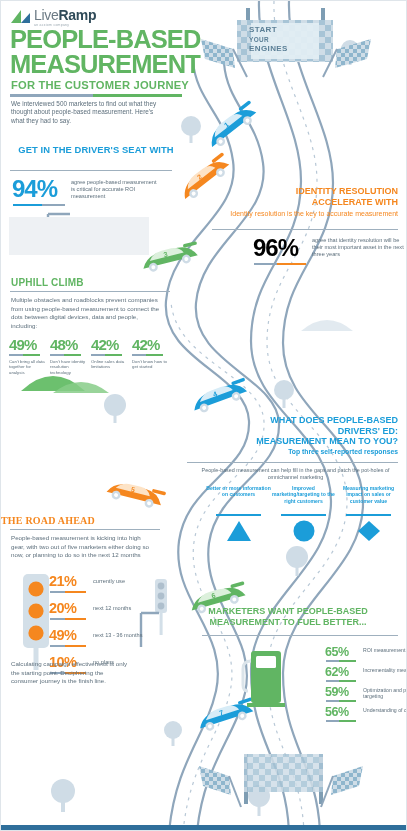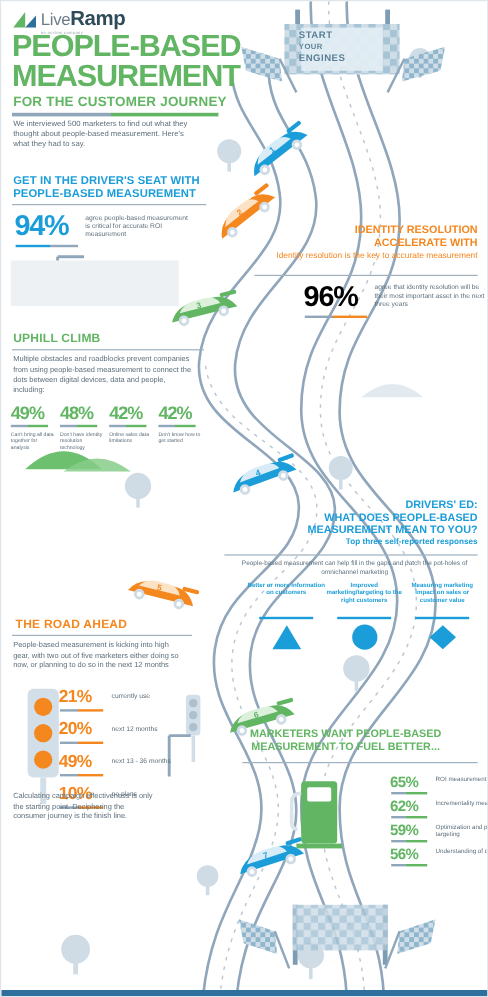--- a/index.html
+++ b/index.html
@@ -16,21 +16,21 @@
     box-sizing:border-box;
   }
   
   #roadart{position:absolute;left:0;top:0;width:407px;height:831px;}
 
   
   .logo-wrap{position:absolute;left:10px;top:6px;display:flex;align-items:flex-start;}
   .logo-mark{width:20px;height:15px;position:relative;margin-right:3px;margin-top:2px;}
   .logo-text{line-height:1;}
   .logo-live{font-size:14px;color:#6d7b85;font-weight:normal;letter-spacing:-.3px;}
-  .logo-ramp{font-size:17px;color:#2f4a58;font-weight:bold;letter-spacing:-.3px;}
+  .logo-ramp{font-size:14px;color:#2f4a58;font-weight:bold;letter-spacing:-.3px;}
   .logo-tag{font-size:3.4px;color:#9aa7b0;letter-spacing:.3px;margin-top:1px;}
 
   .title{
     position:absolute;left:9px;top:26px;width:250px;
     font-size:25.5px;line-height:25px;font-weight:bold;
     color:#61b563;letter-spacing:-.9px;
   }
   .subtitle{
     position:absolute;left:10px;top:78px;
     font-size:11.2px;font-weight:bold;color:#61b563;letter-spacing:.2px;
@@ -41,21 +41,21 @@
   }
   .intro{
     position:absolute;left:10px;top:99px;width:152px;
     font-size:6.4px;line-height:8.4px;color:#5d6f7c;
   }
 
   
   .sect-head{
     position:absolute;font-weight:bold;letter-spacing:.1px;
   }
-  .hl-blue{color:#1b9dd9;}
+  .hl-blue{color:#1b9dd9;text-align:center;}
   .hr-blue{position:absolute;height:1px;background:#9fb0be;}
 
   
   .big-num{font-weight:bold;letter-spacing:-1px;line-height:1;}
 
   
   .ds-94{position:absolute;left:11px;top:176px;font-size:24px;color:#1b9dd9;}
   .ds-94-line{position:absolute;left:12px;top:203px;width:52px;height:2px;
     background:linear-gradient(to right,#1b9dd9 0%,#1b9dd9 55%,#8fa6bb 55%,#8fa6bb 100%);}
   .ds-94-txt{position:absolute;left:70px;top:178px;width:86px;font-size:5.6px;line-height:7px;color:#5d6f7c;}
@@ -85,21 +85,21 @@
   .de-head{position:absolute;right:8px;top:414px;width:215px;text-align:right;font-size:9px;line-height:10.6px;font-weight:bold;color:#1b9dd9;}
   .de-sub{position:absolute;right:8px;top:447px;width:215px;text-align:right;font-size:6.8px;font-weight:bold;color:#1b9dd9;}
   .de-rule{position:absolute;right:8px;top:461px;width:211px;height:1px;background:#9fb0be;}
   .de-body{position:absolute;right:8px;top:466px;width:205px;text-align:center;font-size:5.4px;line-height:7px;color:#5d6f7c;}
   .de-grid{position:absolute;left:205px;top:484px;width:196px;display:flex;}
   .de-cell{width:65px;text-align:center;}
   .de-cap{font-size:5.1px;line-height:6.4px;font-weight:bold;color:#1b9dd9;min-height:26px;}
   .de-bar{width:45px;height:2px;background:#1b9dd9;margin:3px auto 4px;}
 
   
-  .ra-head{position:absolute;left:12px;top:514px;font-size:10px;font-weight:bold;color:#f5871f;letter-spacing:.2px;}
+  .ra-head{position:absolute;left:0;top:514px;font-size:10px;font-weight:bold;color:#f5871f;letter-spacing:.2px;font-family:Liberation Serif, serif;}
   .ra-rule{position:absolute;left:9px;top:528px;width:150px;height:1px;background:#9fb0be;}
   .ra-body{position:absolute;left:10px;top:533px;width:140px;font-size:6.2px;line-height:8.6px;color:#5d6f7c;}
   .ra-rows{position:absolute;left:48px;top:573px;width:130px;}
   .ra-row{height:27px;position:relative;}
   .ra-num{position:absolute;left:0;top:0;font-size:14.5px;font-weight:bold;color:#f5871f;letter-spacing:-.6px;line-height:1;}
   .ra-line{position:absolute;left:1px;top:17px;width:36px;height:2px;
     background:linear-gradient(to right,#8fa6bb 0%,#8fa6bb 42%,#f5871f 42%,#f5871f 100%);}
   .ra-lab{position:absolute;left:44px;top:4px;font-size:5.6px;color:#5d6f7c;white-space:nowrap;}
   .ra-foot{position:absolute;left:10px;top:659px;width:118px;font-size:6.2px;line-height:8.6px;color:#5d6f7c;}
 
@@ -363,21 +363,20 @@
   <div class="intro">We interviewed 500 marketers to find out what they thought about people-based measurement. Here's what they had to say.</div>
 
   <div class="start-text">
     <div>START</div>
     <div class="l2">YOUR</div>
     <div>ENGINES</div>
   </div>
 
   <div class="sect-head hl-blue" style="left:10px;top:143px;font-size:9.4px;line-height:11px;width:170px;">
     <div>GET IN THE DRIVER'S SEAT WITH</div>
-    <div>PEOPLE-BASED MEASUREMENT</div>
   </div>
   <div class="hr-blue" style="left:9px;top:169px;width:162px;"></div>
   <div class="ds-94 big-num">94%</div>
   <div class="ds-94-line"></div>
   <div class="ds-94-txt">agree people-based measurement is critical for accurate ROI measurement</div>
   <div class="ds-card"></div>
 
   <div class="ir-head">
     <div>IDENTITY RESOLUTION</div>
     <div>ACCELERATE WITH</div>
@@ -408,22 +407,22 @@
       <div class="uc-cap">Online sales data limitations</div>
     </div>
     <div class="uc-cell">
       <div class="uc-num">42%</div>
       <div class="uc-line"></div>
       <div class="uc-cap">Don't know how to get started</div>
     </div>
   </div>
 
   <div class="de-head">
+    <div>WHAT DOES PEOPLE-BASED</div>
     <div>DRIVERS' ED:</div>
-    <div>WHAT DOES PEOPLE-BASED</div>
     <div>MEASUREMENT MEAN TO YOU?</div>
   </div>
   <div class="de-sub">Top three self-reported responses</div>
   <div class="de-rule"></div>
   <div class="de-body">People-based measurement can help fill in the gaps and patch the pot-holes of omnichannel marketing</div>
   <div class="de-grid">
     <div class="de-cell">
       <div class="de-cap">Better or more information on customers</div>
       <div class="de-bar"></div>
       <svg width="26" height="22">

